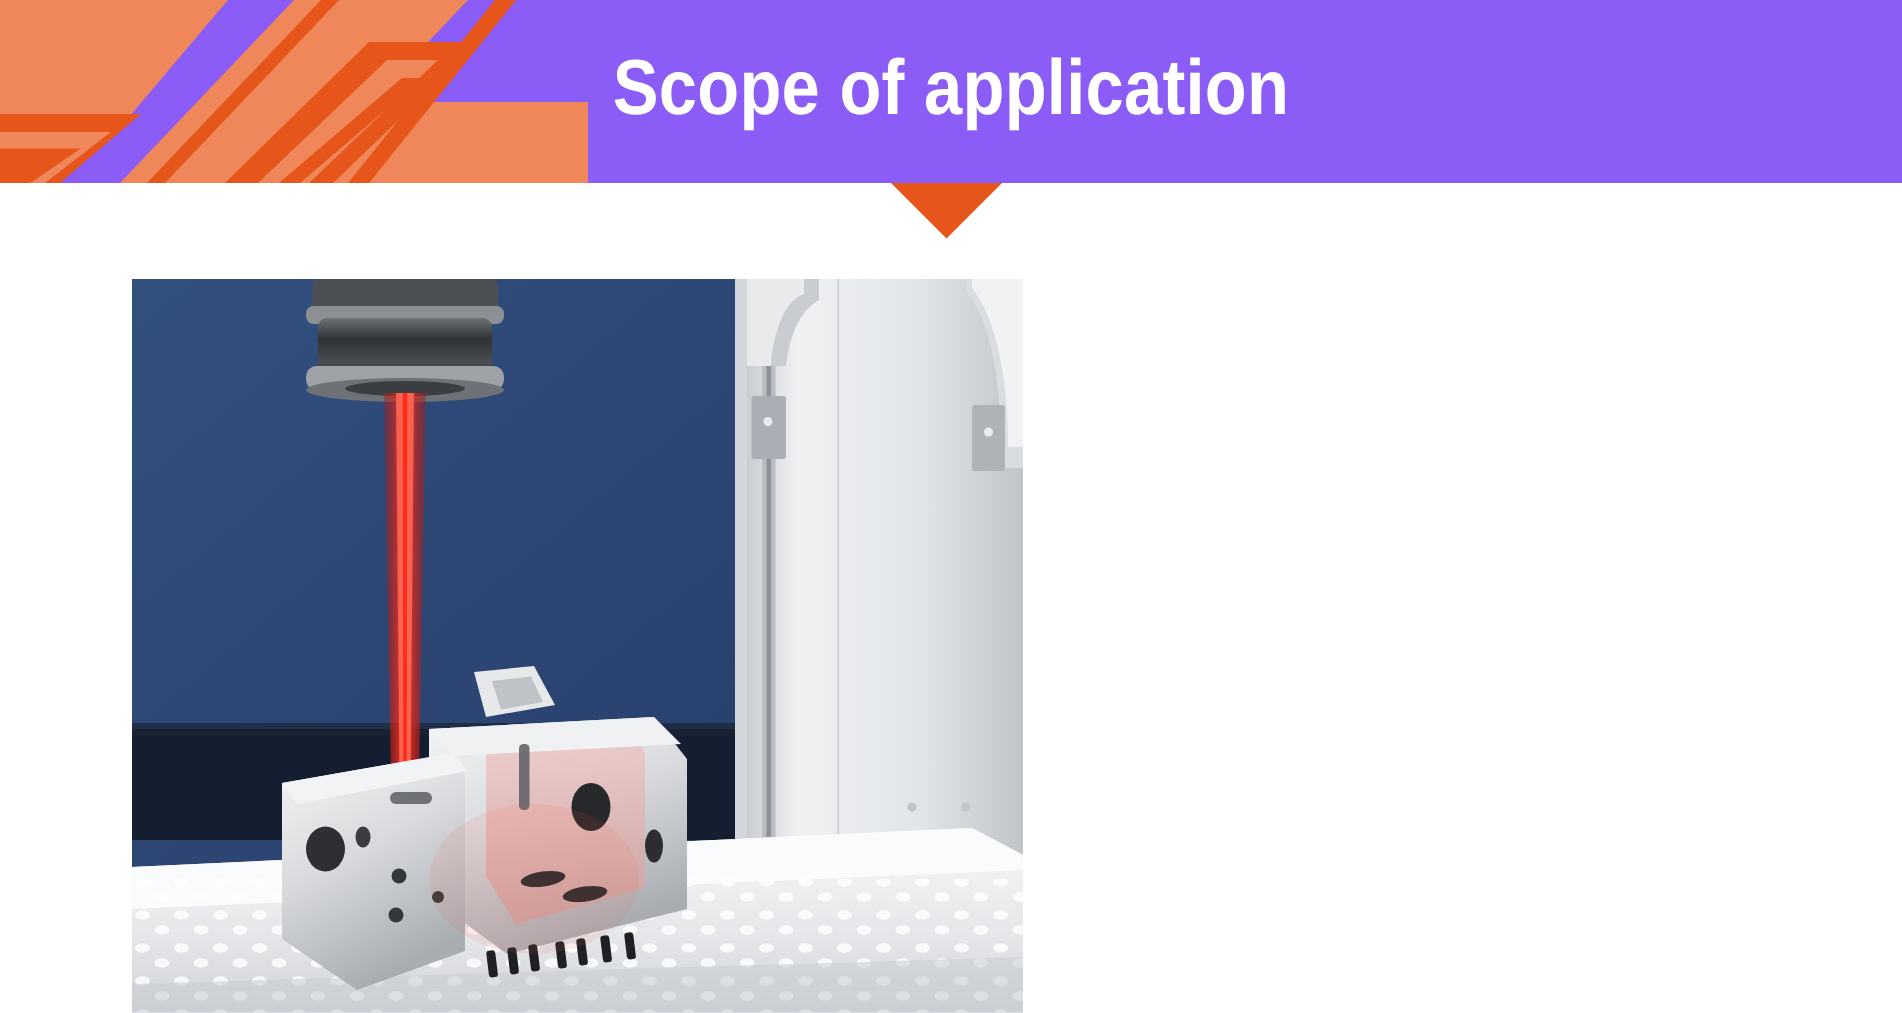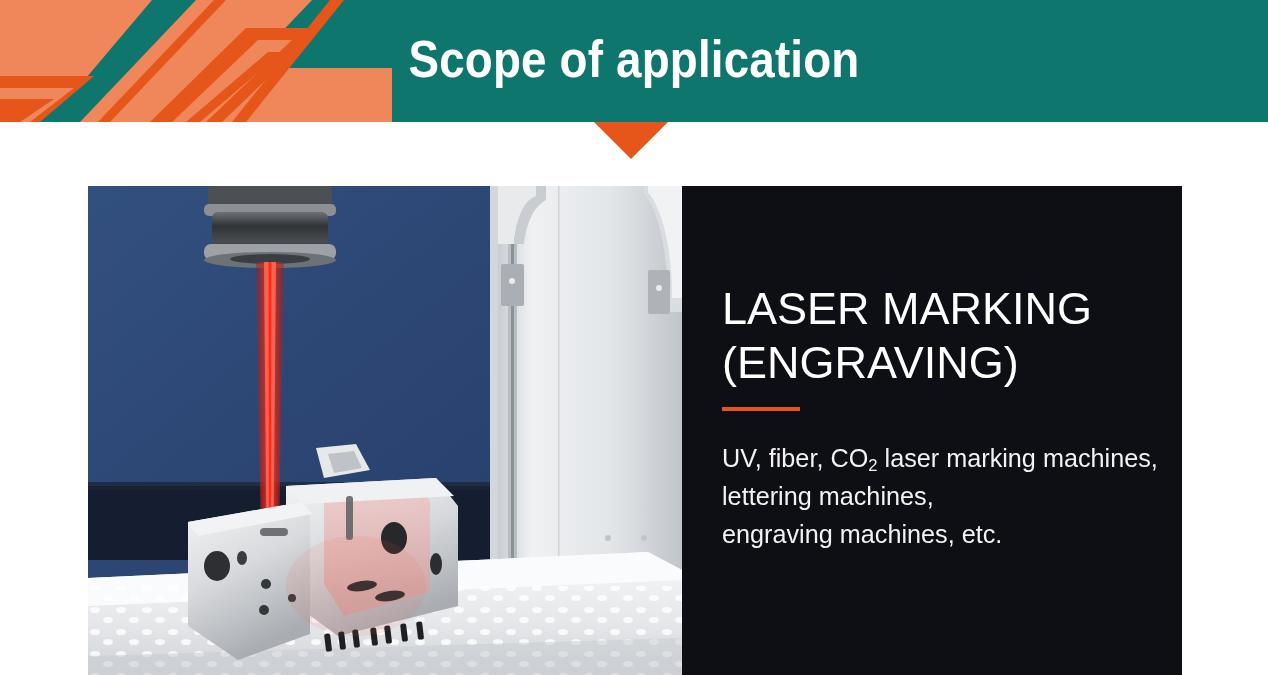--- a/index.html
+++ b/index.html
@@ -15,21 +15,21 @@
     position: relative;
   }
 
   
   .header-bar {
     position: absolute;
     left: 0;
     top: 0;
     width: 1268px;
     height: 122px;
-    background: #0f766e;
+    background: #8b5cf6;
     overflow: hidden;
   }
 
   
   .header-decor {
     position: absolute;
     left: 0;
     top: 0;
     width: 420px;
     height: 122px;
@@ -303,23 +303,13 @@
           <rect x="296" y="440" width="6" height="18" rx="2" transform="rotate(-7 296 440)"></rect>
           <rect x="312" y="438" width="6" height="18" rx="2" transform="rotate(-7 312 438)"></rect>
           <rect x="328" y="436" width="6" height="18" rx="2" transform="rotate(-7 328 436)"></rect>
         </g>
       </g>
 
       <ellipse cx="268" cy="400" rx="70" ry="50" fill="#FF5A42" opacity="0.1"></ellipse>
     </svg>
   </div>
 
-  <div class="text-panel">
-    <div class="product-heading">LASER MARKING
- (ENGRAVING)</div>
-
-    <div class="accent-bar"></div>
-
-    <div class="product-desc"><span>UV, fiber, CO</span><sub>2</sub><span> laser marking machines,
-lettering machines,
-engraving machines, etc.</span></div>
-  </div>
 </div>
 
 </body></html>

